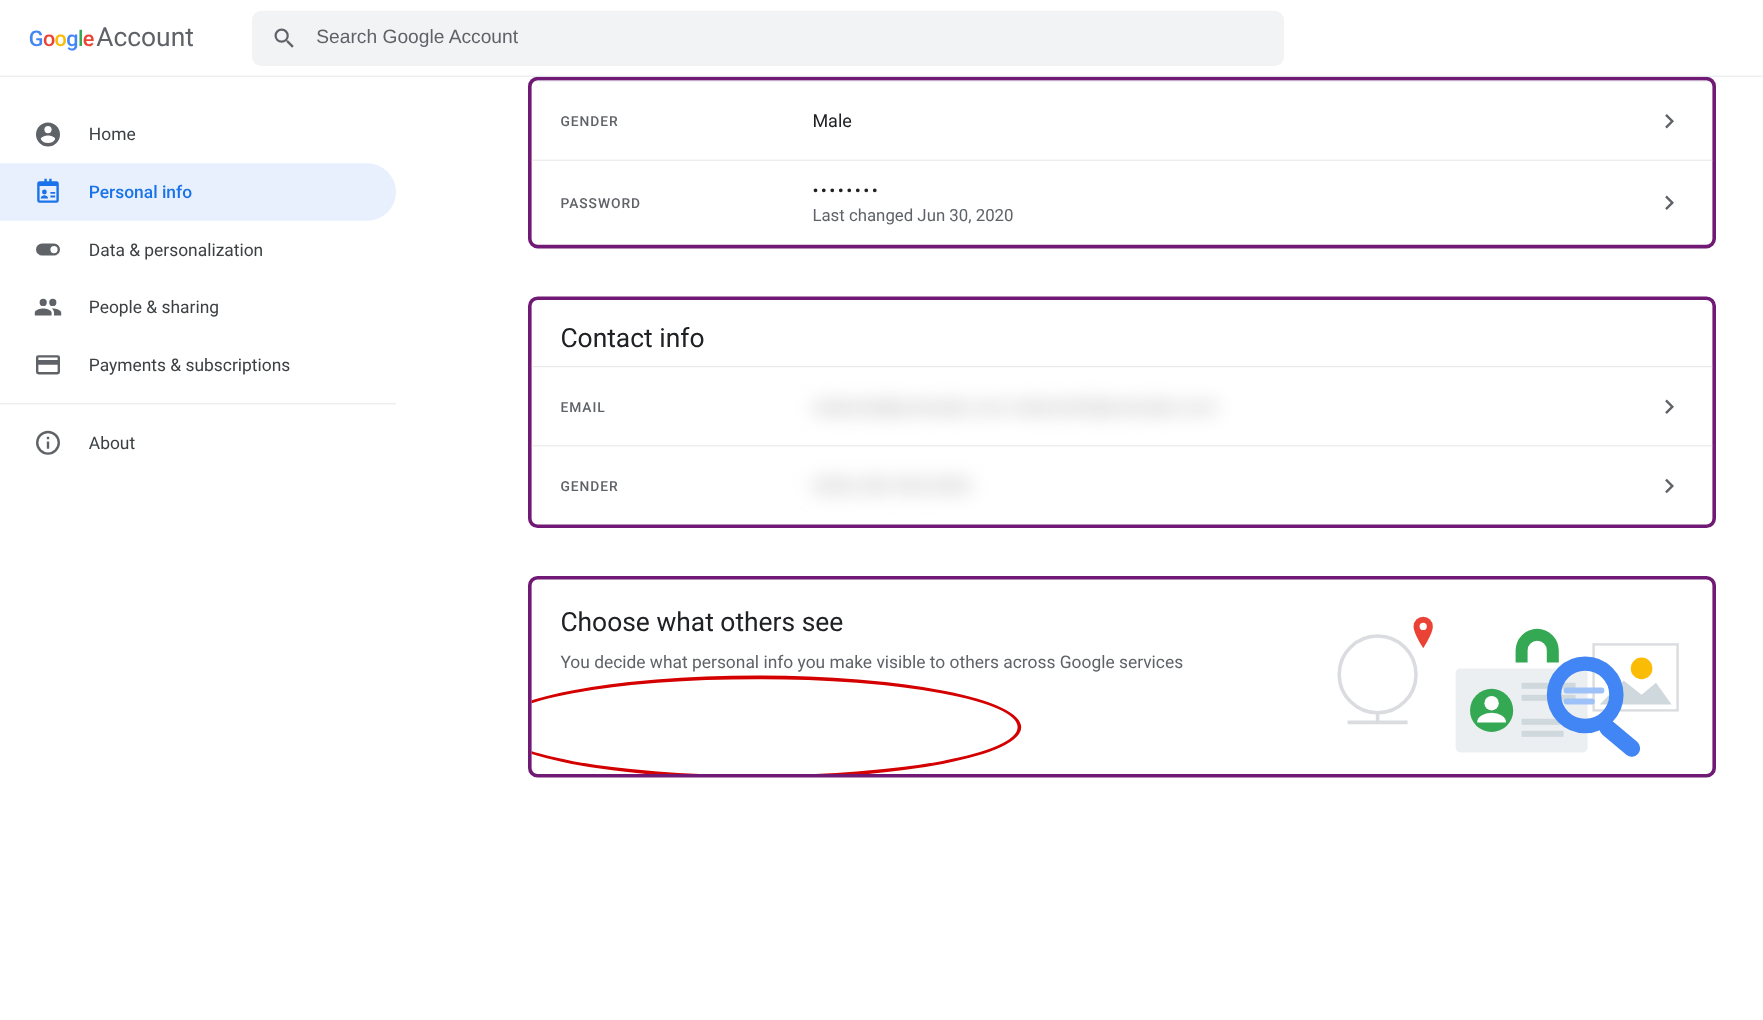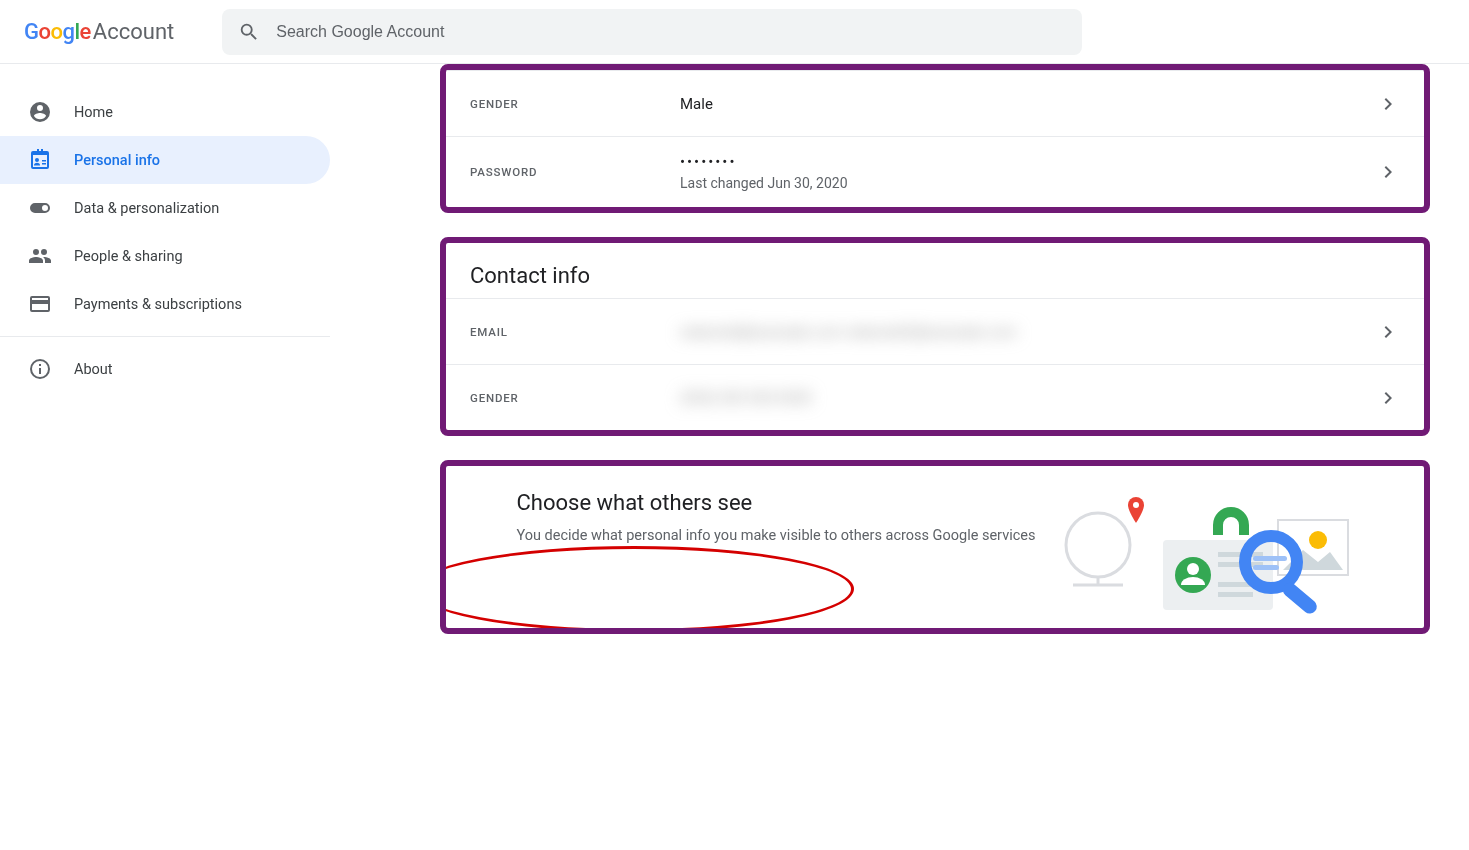--- a/index.html
+++ b/index.html
@@ -18,21 +18,21 @@
     padding: 0 16px 0 24px;
     border-bottom: 1px solid #e8eaed;
   }
   .logo-block {
     display: flex;
     align-items: baseline;
     margin-right: 48px;
     user-select: none;
   }
   .g-logo {
-    font-size: 22px;
+    font-size: 18px;
     font-weight: 500;
     letter-spacing: -0.5px;
   }
   .g-blue   { color:#4285F4; }
   .g-red    { color:#EA4335; }
   .g-yellow { color:#FBBC05; }
   .g-green  { color:#34A853; }
   .logo-account {
     font-size: 22px;
     color:#5f6368;
@@ -88,23 +88,23 @@
   }
   .nav-item.active .nav-icon { fill:#1a73e8; }
   .nav-divider { border-top:1px solid #e8eaed; margin:8px 0 8px 0; }
   
   .main {
     flex:1;
     padding: 0 24px 40px 110px;
     overflow:auto;
   }
   .card {
-    border:6px solid #701a75;
+    border:3px solid #701a75;
     border-radius:8px;
-    margin-bottom:24px;
+    margin-bottom:40px;
     overflow:hidden;
     max-width: 990px;
   }
   .card-title {
     font-size:22px;
     font-weight:400;
     color:#202124;
     padding: 20px 24px 10px 24px;
   }
   .row {
@@ -139,21 +139,21 @@
     flex-shrink:0;
   }
   .blurred {
     filter: blur(8px);
     color:#999;
     user-select:none;
   }
   
   .choose-card {
     display:flex;
-    justify-content:center;
+    justify-content:space-between;
     padding: 24px 24px 8px 24px;
     gap: 18px;
   }
   .choose-text { max-width: 540px; }
   .choose-title { font-size:22px; margin-bottom:10px; }
   .choose-desc { font-size:14.5px; color:#5f6368; line-height:1.5; }
   .illus { width:300px; height:130px; position:relative; }
   .link-row {
     padding: 14px 24px 22px 24px;
   }

